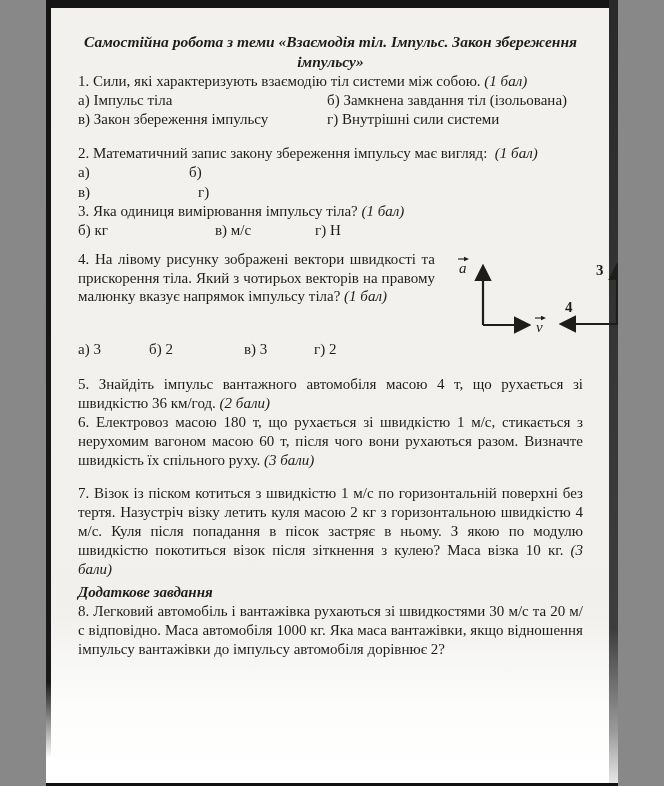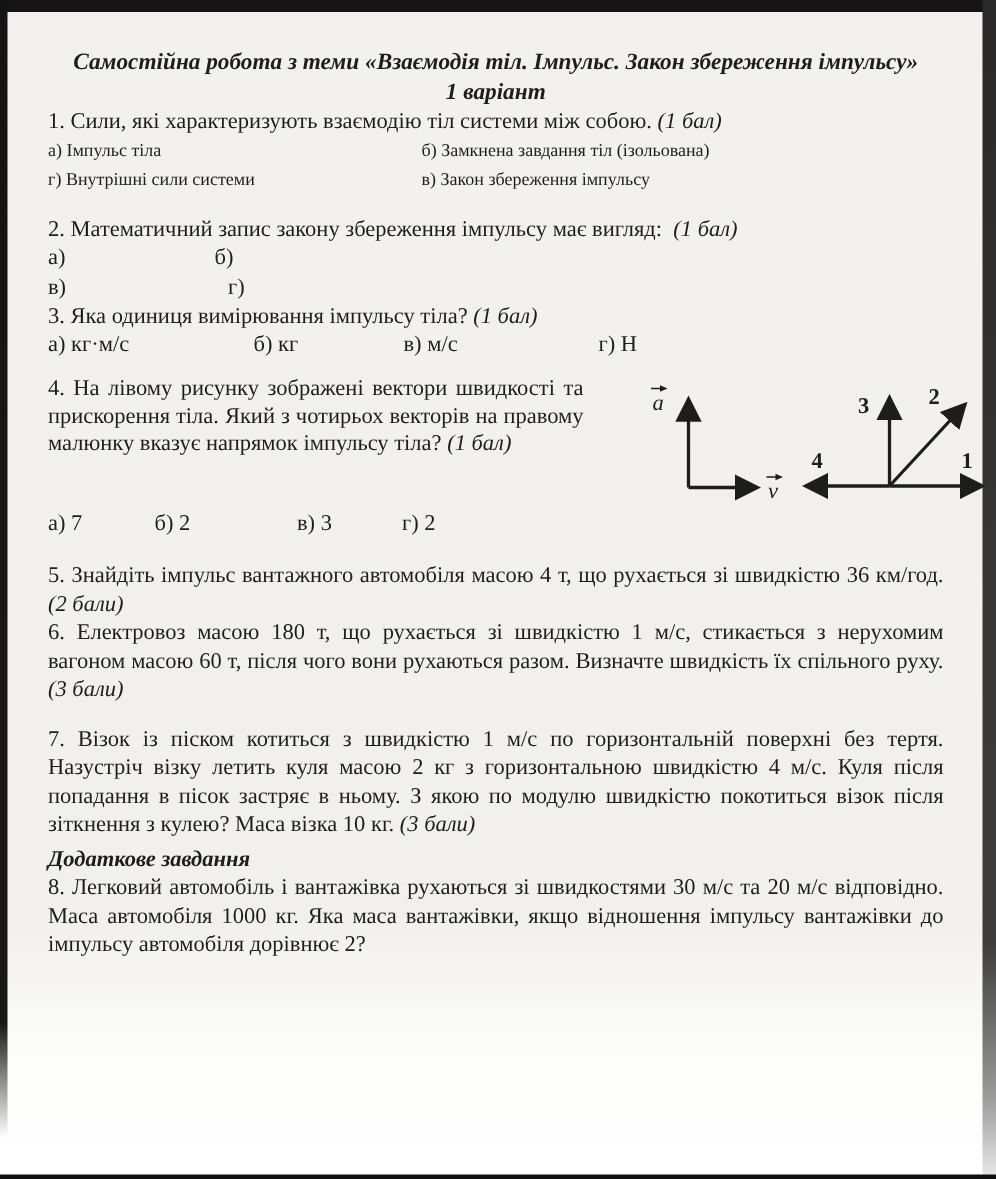--- a/index.html
+++ b/index.html
@@ -1,17 +1,17 @@
 <!DOCTYPE html>
 <html><head>
 <meta charset="utf-8">
 <style>
   html,body{margin:0;padding:0;background:#888;}
   .screen{
-    position:relative;width:664px;height:786px;margin:0 auto;
+    position:relative;width:572px;height:786px;margin:0 auto;
     background:linear-gradient(180deg,#f2f1ee 0%,#f1f0ed 78%,#fdfdfc 90%,#ffffff 100%);
     overflow:hidden;
     font-family:"Liberation Serif","DejaVu Serif",serif;
     color:#1d1d1b;
   }
   .edge-top{position:absolute;top:0;left:0;width:664px;height:8px;background:#151515;}
   .edge-left{position:absolute;top:0;left:0;width:5px;height:758px;
     background:linear-gradient(180deg,#141414 0%,#191919 90%,rgba(25,25,25,0) 100%);}
   .edge-right{position:absolute;top:0;right:0;width:9px;height:786px;
     background:linear-gradient(180deg,#292929 0%,#383838 55%,#3d3d3d 80%,#9a9a9a 93%,#eaeaea 100%);}
@@ -19,29 +19,29 @@
 
   .paper{position:absolute;top:8px;left:5px;right:9px;bottom:3px;padding:24px 26px 0 27px;}
 
   .title{ text-align:center;font-weight:bold;font-style:italic;font-size:15.5px;line-height:20px;}
   .variant{text-align:center;font-weight:bold;font-style:italic;font-size:15.5px;line-height:20px;}
 
   p{margin:0;font-size:15px;line-height:19px;}
   .jt{text-align:justify;text-align-last:left;}
   .pts{font-style:italic;}
 
-  .q1-opts{display:grid;grid-template-columns:249px auto;line-height:19px;font-size:12px;}
+  .q1-opts{display:grid;grid-template-columns:249px auto;line-height:19px;font-size:15px;}
   .q2-row1{display:grid;grid-template-columns:111px auto;line-height:19.5px;font-size:15px;}
   .q2-row2{display:grid;grid-template-columns:120px auto;line-height:19.5px;font-size:15px;}
   .q3-opts{display:grid;grid-template-columns:137px 100px 130px auto;line-height:19px;font-size:15px;}
   .q4-opts{display:grid;grid-template-columns:71px 95px 70px auto;line-height:19px;font-size:15px;margin-top:2px;}
 
   .mt-q2{margin-top:15px;}
   .mt-q3{}
-  .mt-q4{margin-top:10px;gap:22px;}
+  .mt-q4{margin-top:10px;}
   .mt-q5{margin-top:16px;}
   .mt-q6{margin-top:0;}
   .mt-q7{margin-top:14px;}
   .mt-extra{margin-top:4px;}
 
   .q4-wrap{display:flex;align-items:flex-start;}
   .q4-text{width:357px;flex:0 0 357px;font-size:15px;line-height:18.5px;text-align:justify;text-align-last:left;}
   .diagrams{flex:1;display:flex;justify-content:space-between;padding-left:16px;padding-right:2px;}
   .diagrams svg{display:block;}
   .svg-num{font-family:"Liberation Serif","DejaVu Serif",serif;font-size:15px;font-weight:bold;fill:#1d1d1b;}
@@ -54,43 +54,41 @@
 
 <div class="screen">
   <div class="edge-top"></div>
   <div class="edge-left"></div>
   <div class="edge-right"></div>
   <div class="edge-bottom"></div>
 
   <div class="paper">
 
     <div class="title">Самостійна робота з теми «Взаємодія тіл. Імпульс. Закон збереження імпульсу»</div>
-    <div class="variant">1 варіант</div>
 
     <p class="jt" style="margin-top:0;"><span>1. Сили, які характеризують взаємодію тіл системи між собою.</span> <span class="pts">(1 бал)</span></p>
     <div class="q1-opts">
       <span>а) Імпульс тіла</span>
       <span>б) Замкнена завдання тіл (ізольована)</span>
+      <span>в) Закон збереження імпульсу</span>
       <span>г) Внутрішні сили системи</span>
-      <span>в) Закон збереження імпульсу</span>
     </div>
 
     <p class="jt mt-q2"><span>2. Математичний запис закону збереження імпульсу має вигляд:</span>&nbsp; <span class="pts">(1 бал)</span></p>
     <div class="q2-row1">
       <span>а)</span>
       <span>б)</span>
     </div>
     <div class="q2-row2">
       <span>в)</span>
       <span>г)</span>
     </div>
 
     <p class="jt mt-q3"><span>3. Яка одиниця вимірювання імпульсу тіла?</span> <span class="pts">(1 бал)</span></p>
     <div class="q3-opts">
-      <span>а) кг·м/с</span>
       <span>б) кг</span>
       <span>в) м/с</span>
       <span>г) Н</span>
     </div>
 
     <div class="q4-wrap mt-q4">
       <div class="q4-text"><span>4. На лівому рисунку зображені вектори швидкості та прискорення тіла. Який з чотирьох векторів на правому малюнку вказує напрямок імпульсу тіла?</span> <span class="pts">(1 бал)</span></div>
       <div class="diagrams">
 
         <svg width="100" height="88" viewBox="0 0 100 88">
@@ -120,21 +118,21 @@
           <line x1="66" y1="74" x2="12" y2="74" stroke="#1d1d1b" stroke-width="2.2" marker-end="url(#ah2)"></line>
           <line x1="66" y1="74" x2="126" y2="74" stroke="#1d1d1b" stroke-width="2.2" marker-end="url(#ah2)"></line>
           <text class="svg-num" x="45" y="25">3</text>
           <text class="svg-num" x="92" y="19">2</text>
           <text class="svg-num" x="14" y="62">4</text>
           <text class="svg-num" x="114" y="62">1</text>
         </svg>
       </div>
     </div>
     <div class="q4-opts">
-      <span>а) 7</span>
+      <span>а) 3</span>
       <span>б) 2</span>
       <span>в) 3</span>
       <span>г) 2</span>
     </div>
 
     <p class="jt mt-q5"><span>5. Знайдіть імпульс вантажного автомобіля масою 4 т, що рухається зі швидкістю 36 км/год.</span> <span class="pts">(2 бали)</span></p>
 
     <p class="jt mt-q6"><span>6. Електровоз масою 180 т, що рухається зі швидкістю 1 м/с, стикається з нерухомим вагоном масою 60 т, після чого вони рухаються разом. Визначте швидкість їх спільного руху.</span> <span class="pts">(3 бали)</span></p>
 
     <p class="jt mt-q7"><span>7. Візок із піском котиться з швидкістю 1 м/с по горизонтальній поверхні без тертя. Назустріч візку летить куля масою 2 кг з горизонтальною швидкістю 4 м/с. Куля після попадання в пісок застряє в ньому. З якою по модулю швидкістю покотиться візок після зіткнення з кулею? Маса візка 10 кг.</span> <span class="pts">(3 бали)</span></p>

